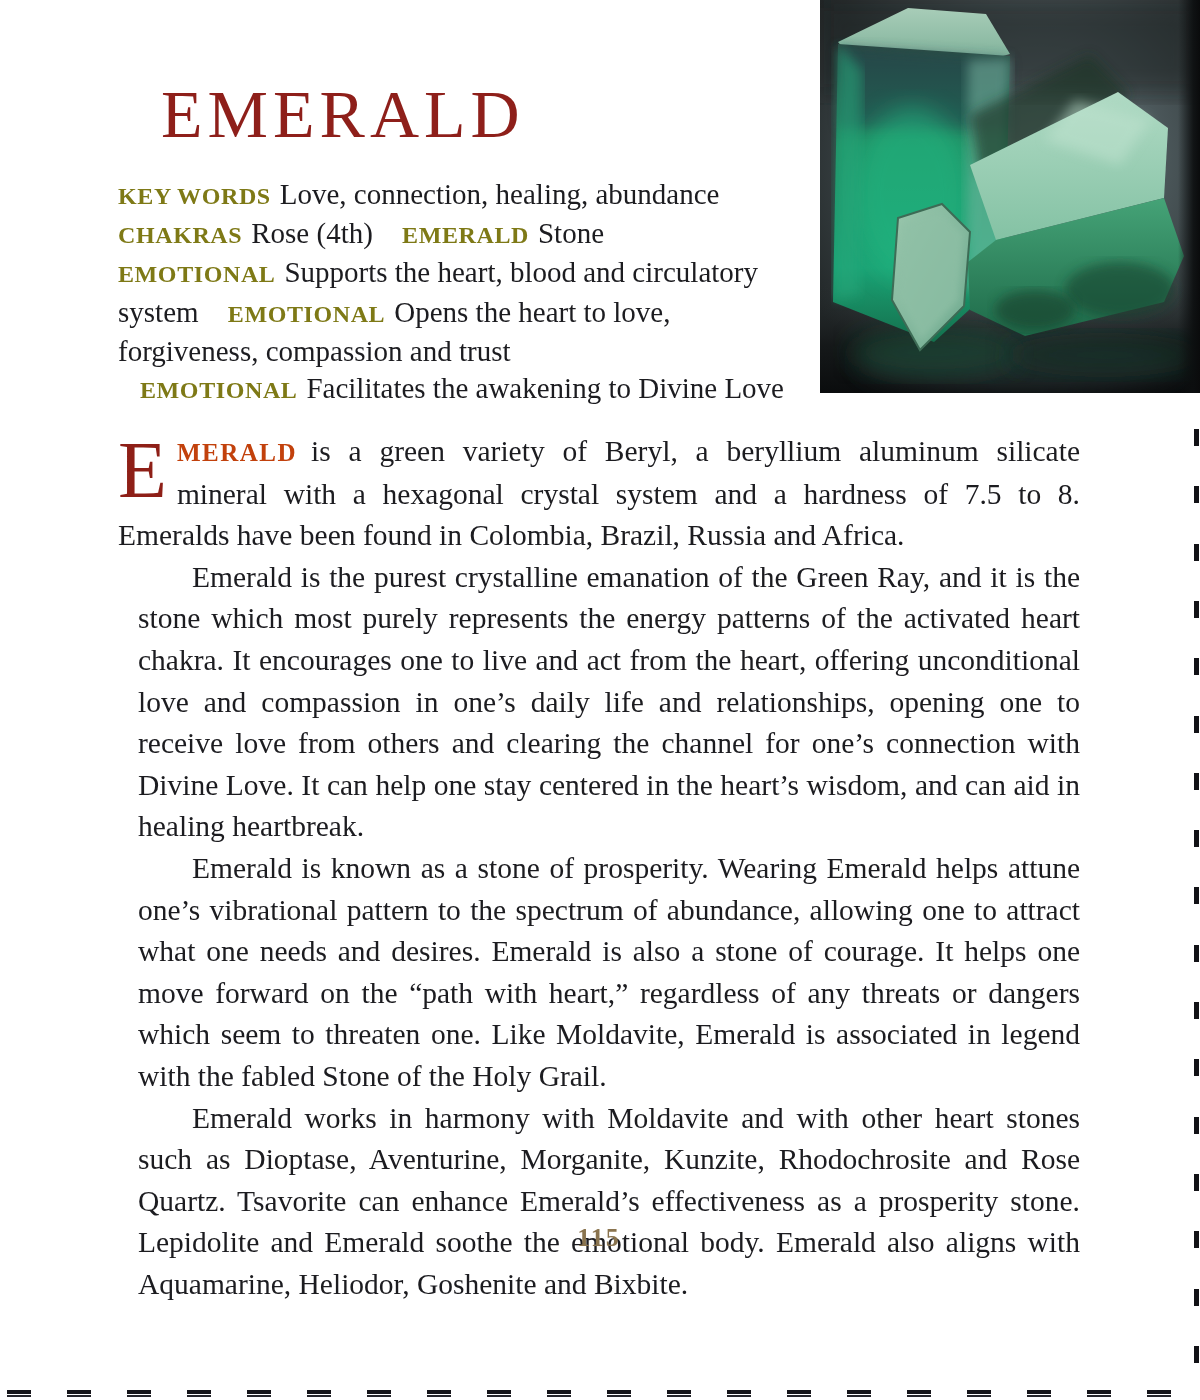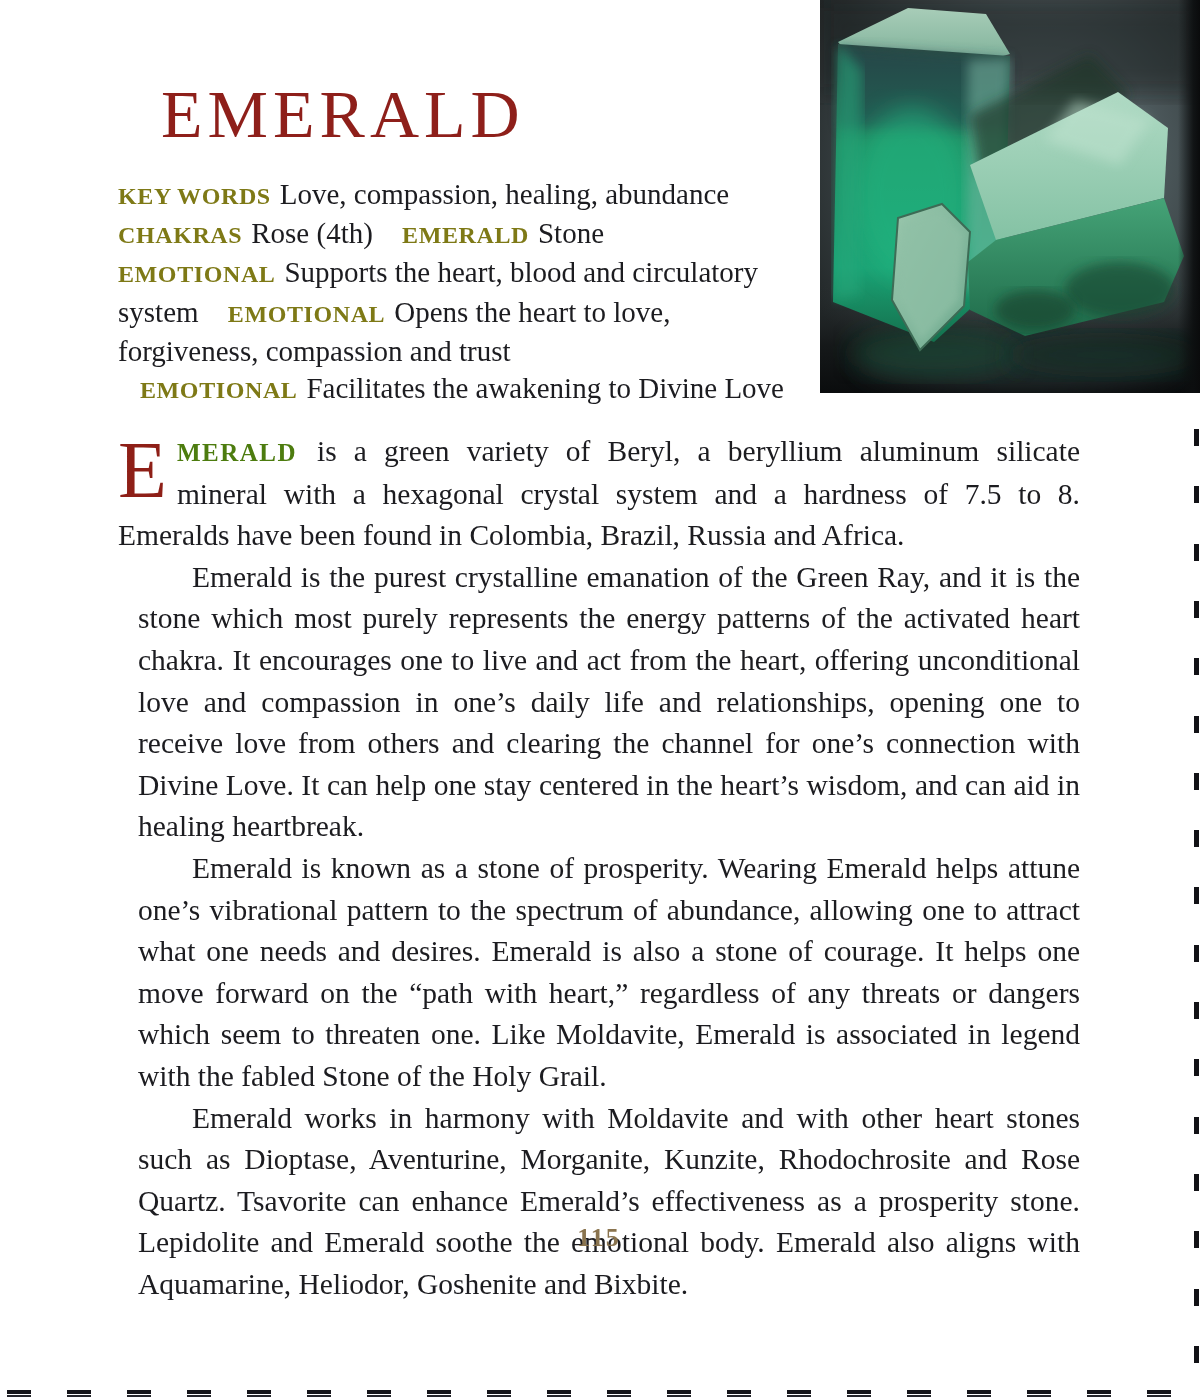--- a/index.html
+++ b/index.html
@@ -28,21 +28,21 @@
     position:absolute;left:118px;top:431px;width:962px;
     font-size:29.5px;line-height:41.6px;text-align:justify;
   }
   .body-col p{margin:0;padding:0;}
   .body-col p.indent{text-indent:54px;margin-left:20px;}
   .dropcap{
     float:left;color:#8e1f17;font-size:80px;line-height:62px;
     padding:8px 10px 0 0;font-weight:400;
   }
   .lead{
-    color:#4d7c0f;font-weight:bold;font-size:25px;letter-spacing:1.5px;margin-right:20px;
+    color:#c2410c;font-weight:bold;font-size:25px;letter-spacing:1.5px;margin-right:14px;
   }
   
   .page-number{
     position:absolute;left:118px;top:1223px;width:962px;text-align:center;
     font-size:26px;font-weight:bold;color:#8a744f;letter-spacing:2px;
   }
   
   .edge-marks{position:absolute;left:0;top:0;width:100%;height:100%;pointer-events:none;}
   .edge-tick{position:absolute;right:1px;width:5px;height:17px;background:#121216;}
   .bottom-dash{
@@ -132,21 +132,21 @@
       <polygon points="78,218 122,204 150,232 144,306 100,350 72,300" fill="url(#hexFace)" stroke="#3d6b55" stroke-width="2"></polygon>
       <polygon points="84,224 120,212 143,234 138,300 101,340 78,296" fill="#8fc0a6" opacity="0.7" filter="url(#b3)"></polygon>
 
       <rect x="358" y="0" width="22" height="393" fill="url(#rightEdge)"></rect>
     </svg>
   </div>
 
   <div class="title">EMERALD</div>
 
   <div class="kw-block">
-    <span class="plabel">KEY WORDS</span><span>Love, compassion, healing, abundance</span><br>
+    <span class="plabel">KEY WORDS</span><span>Love, connection, healing, abundance</span><br>
     <span class="plabel">CHAKRAS</span><span>Rose (4th)</span>
     <span class="plabel mid">EMERALD</span><span>Stone</span><br>
     <span class="plabel">EMOTIONAL</span><span>Supports the heart, blood and circulatory system</span>
     <span class="plabel mid">EMOTIONAL</span><span>Opens the heart to love, forgiveness, compassion and trust</span>
     <span class="plabel mid">EMOTIONAL</span><span>Facilitates the awakening to Divine Love</span>
   </div>
 
   <div class="body-col">
     <p><span class="dropcap">E</span><span class="lead">MERALD</span><span>is a green variety of Beryl, a beryllium aluminum silicate mineral with a hexagonal crystal system and a hardness of 7.5 to 8. Emeralds have been found in Colombia, Brazil, Russia and Africa.</span></p>
     <p class="indent">Emerald is the purest crystalline emanation of the Green Ray, and it is the stone which most purely represents the energy patterns of the activated heart chakra. It encourages one to live and act from the heart, offering unconditional love and compassion in one’s daily life and relationships, opening one to receive love from others and clearing the channel for one’s connection with Divine Love. It can help one stay centered in the heart’s wisdom, and can aid in healing heartbreak.</p>

